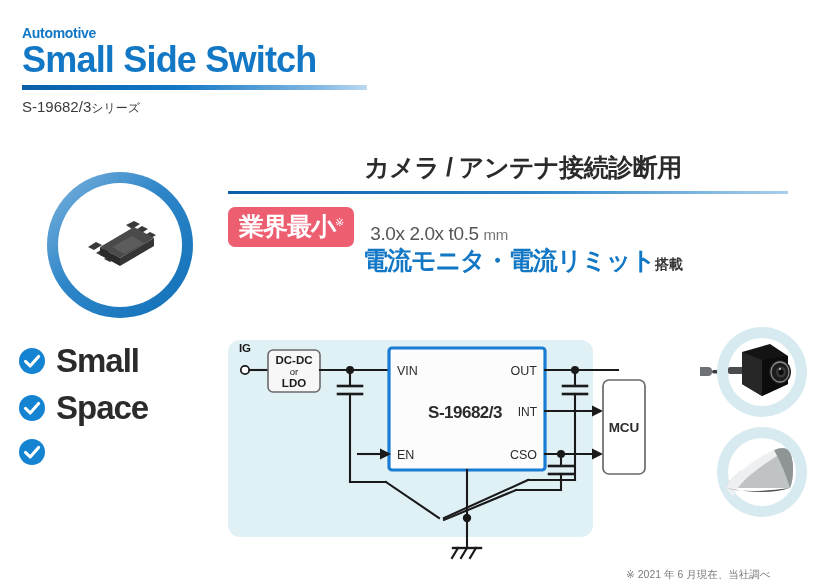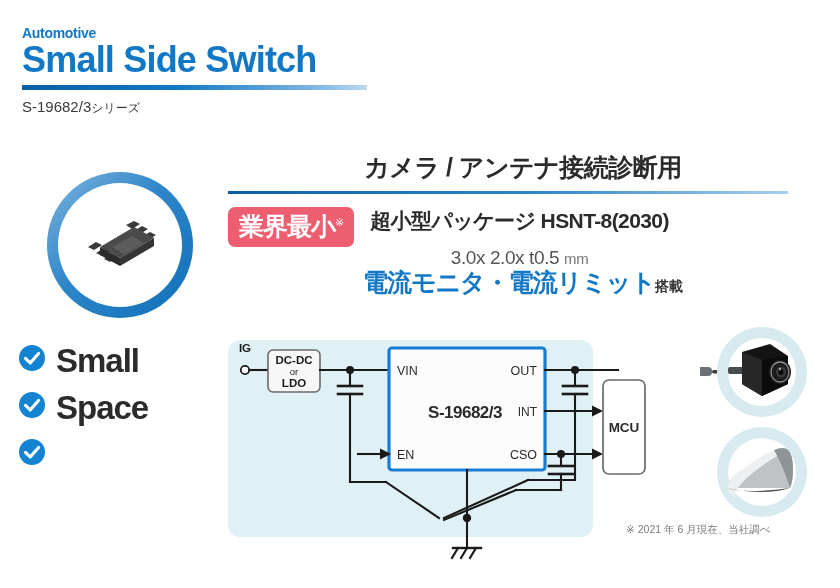--- a/index.html
+++ b/index.html
@@ -54,34 +54,34 @@
   #badge .star{font-size:11px;vertical-align:super;font-weight:normal;}
   #pkg-text{margin-left:16px;padding-top:2px;}
   #pkg-name{font-size:21px;font-weight:bold;color:#2b2b2b;letter-spacing:-.6px;line-height:1.15;}
   #pkg-dim{font-size:19px;color:#555;letter-spacing:-.4px;margin-top:14px;}
   #pkg-dim .unit{font-size:15px;color:#777;}
   #feature-line{margin-top:0;font-size:25px;font-weight:bold;color:#1277C4;letter-spacing:-1px;line-height:1.1;}
   #feature-line .small{font-size:14px;color:#333;font-weight:bold;letter-spacing:0;}
 
   
   #checklist{left:18px;top:344px;width:200px;}
-  .check-item{display:flex;align-items:flex-start;margin-bottom:14px;}
+  .check-item{display:flex;align-items:center;margin-bottom:14px;}
   .check-icon{width:28px;height:28px;flex:0 0 28px;margin-right:10px;}
   .check-label{font-size:33px;font-weight:bold;color:#2b2b2b;letter-spacing:-1px;line-height:1;}
 
   
   #circuit-panel{
     left:228px;top:340px;width:365px;height:197px;
     background:#E0F1F5;border-radius:12px;
   }
   #circuit-svg{left:228px;top:330px;}
   #photos-svg{left:700px;top:326px;}
 
   #footnote{
-    left:626px;top:523px;font-size:10.5px;color:#7a7a7a;letter-spacing:0;
+    left:626px;top:568px;font-size:10.5px;color:#7a7a7a;letter-spacing:0;
   }
 </style>
 </head>
 <body>
 
 <div id="header" class="abs">
   <div id="automotive">Automotive</div>
   <div id="main-title">Small Side Switch</div>
   <div id="title-rule"></div>
   <div id="series">
@@ -118,21 +118,20 @@
 </div>
 
 <div id="info" class="abs">
   <div id="kv-title">カメラ / アンテナ接続診断用</div>
   <div id="kv-rule"></div>
   <div id="pkg-row">
     <div id="badge">
       <span>業界最小</span><span class="star">※</span>
     </div>
     <div id="pkg-text">
-      <div id="pkg-name">超小型パッケージ HSNT-8(2030)</div>
       <div id="pkg-dim">
         <span>3.0x 2.0x t0.5</span>
         <span class="unit">mm</span>
       </div>
     </div>
   </div>
   <div id="feature-line">
     <span>電流モニタ・電流リミット</span><span class="small">搭載</span>
   </div>
 </div>

